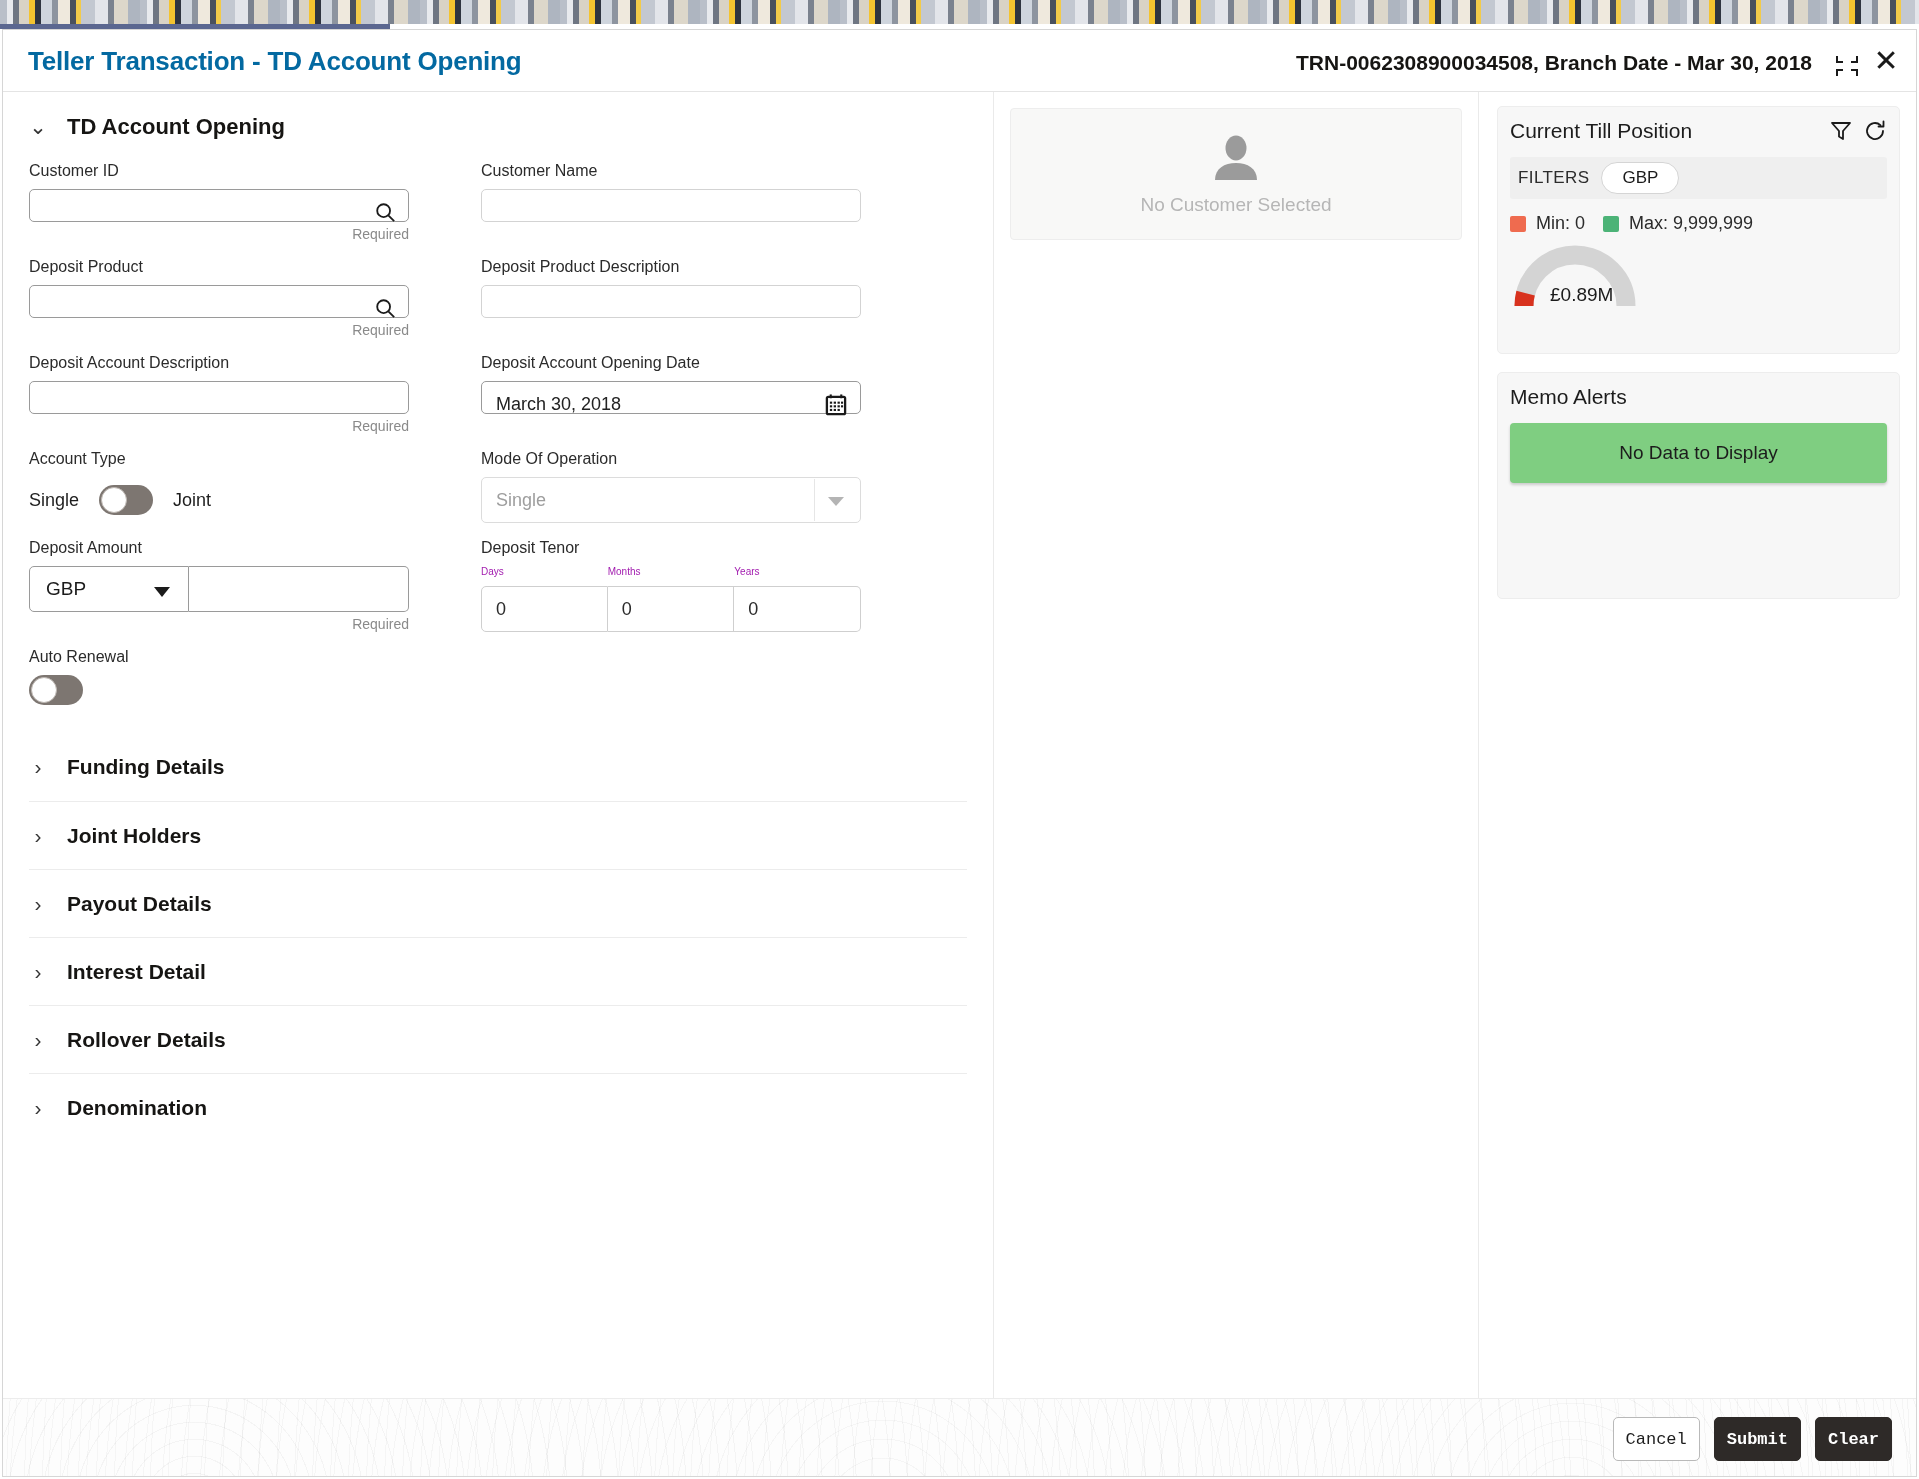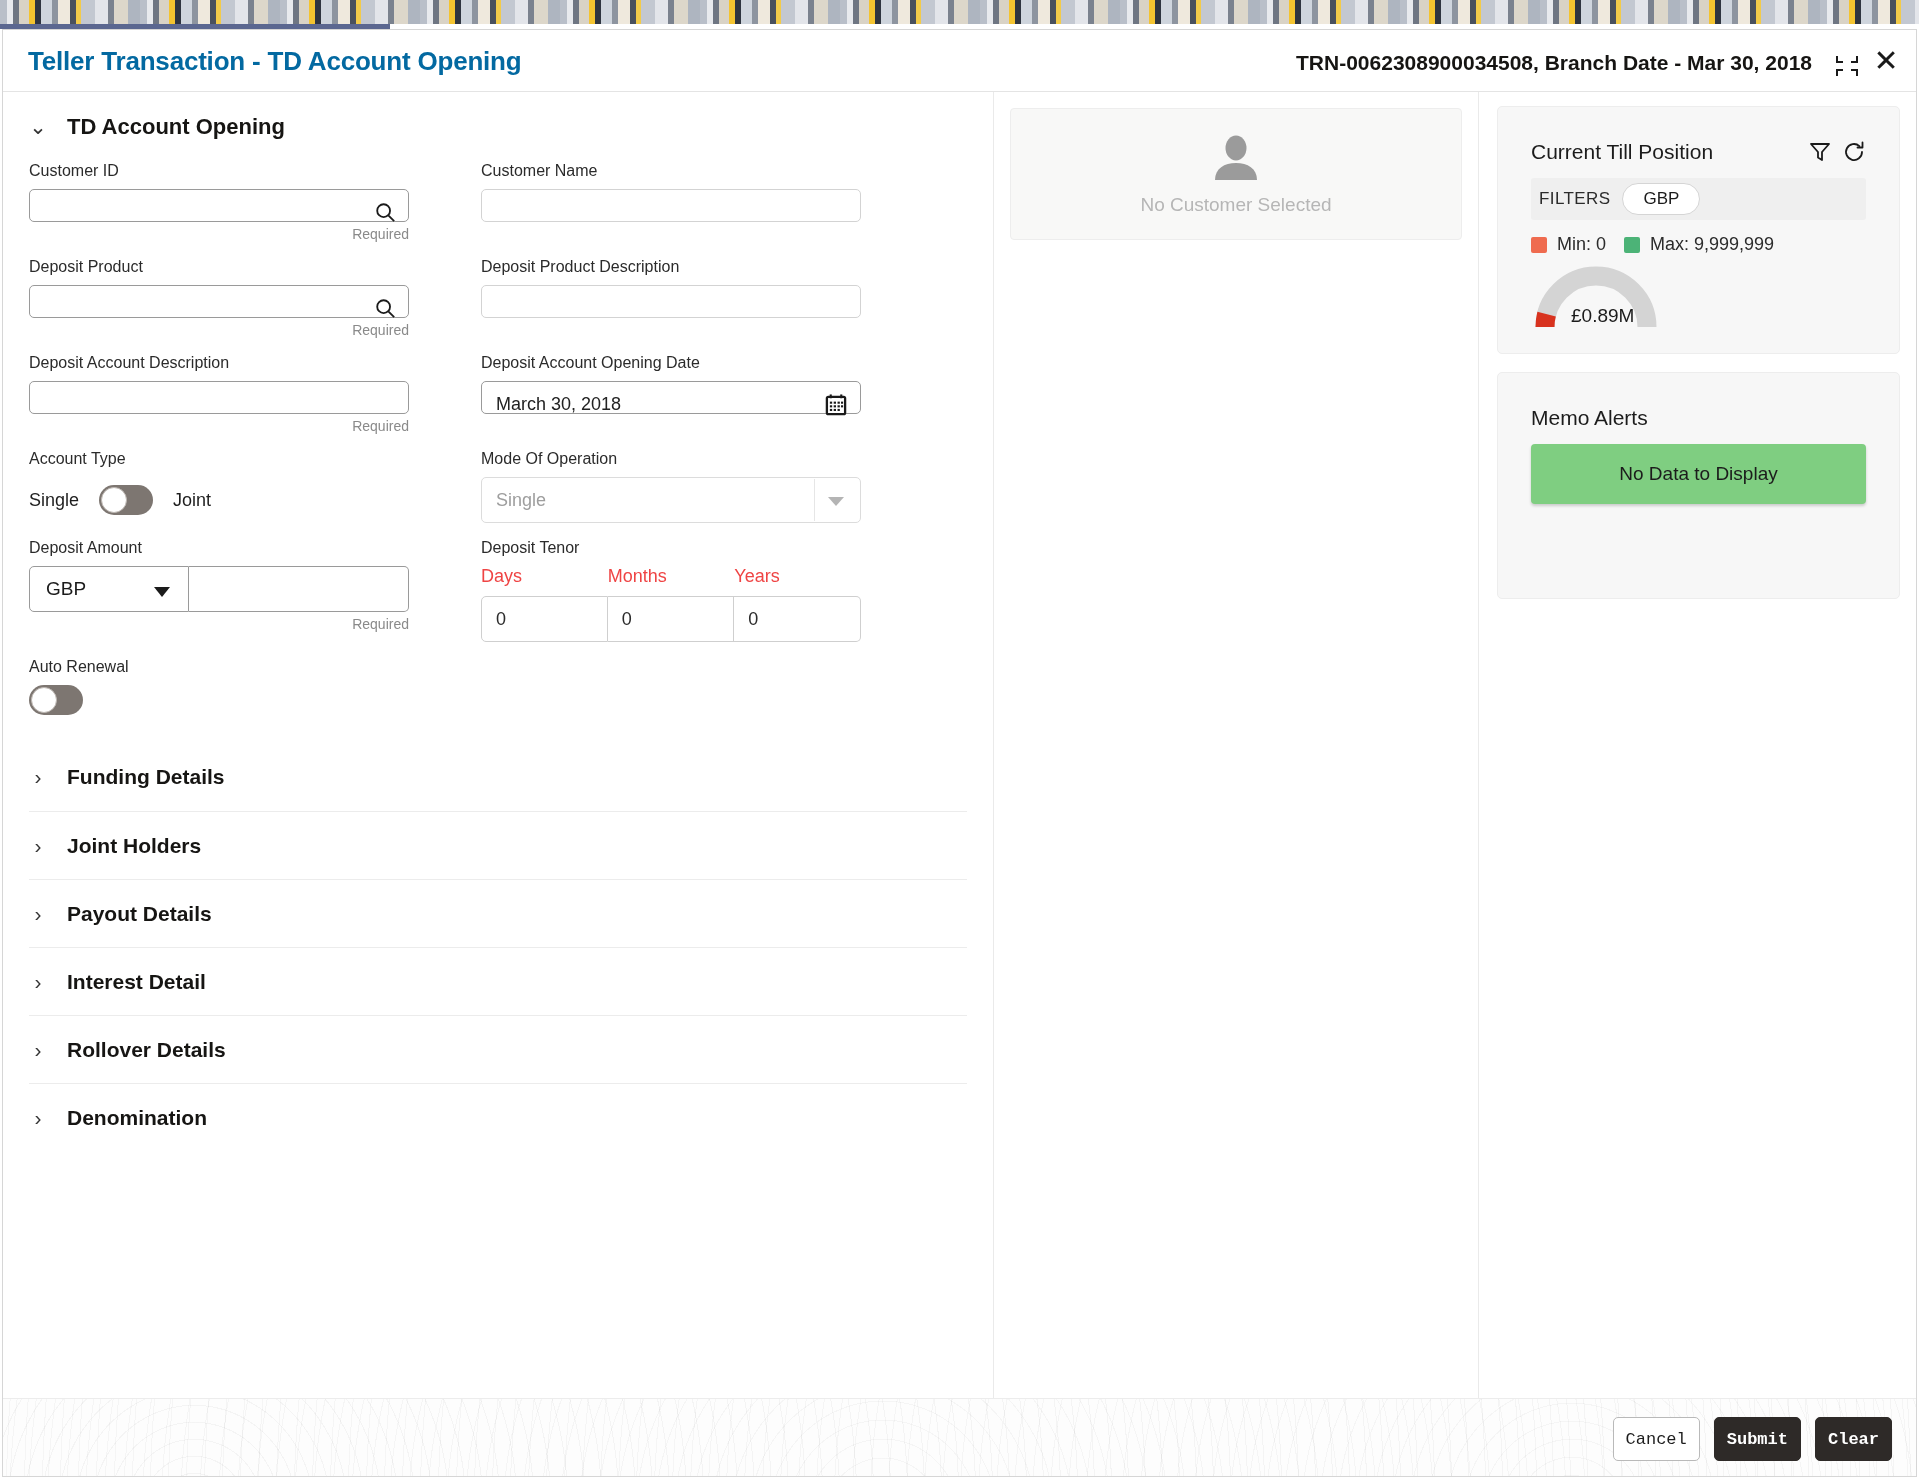--- a/index.html
+++ b/index.html
@@ -183,21 +183,21 @@
     border-left: 8px solid transparent; border-right: 8px solid transparent;
     border-top: 9px solid #b4b4b4;
   }
   .dd-sep {
     position: absolute; right: 45px; top: 1px; bottom: 1px;
     width: 1px; background: #e6e6e6;
   }
 
   
   .tenor-heads { display: flex; gap: 0; margin-bottom: 9px; }
-  .tenor-heads div { width: 128px; font-size: 18px; color: #ef4444; }
+  .tenor-heads div { width: 128px; font-size: 10px; color: #a21caf; }
   .tenor-boxes { display: flex; }
   .tenor-boxes .tb {
     width: 128px; height: 46px;
     border: 1px solid #cfcfcf; background: #fff;
     position: relative;
   }
   .tenor-boxes .tb:first-child { border-radius: 5px 0 0 5px; }
   .tenor-boxes .tb:last-child  { border-radius: 0 5px 5px 0; }
   .tenor-boxes .tb + .tb { border-left: none; }
   .tenor-boxes .tb span { position:absolute; left:14px; line-height:44px; font-size:18px; color:#2b2b2b;}
@@ -225,21 +225,21 @@
     width: 452px; height: 132px;
     background: #f8f8f7; border: 1px solid #ededed; border-radius: 4px;
     display: flex; flex-direction: column; align-items: center;
     justify-content: center; gap: 8px;
   }
   .cust-text { font-size: 19px; color: #b6b6b6; }
 
   
   .card {
     background: #f7f7f7; border: 1px solid #ededed; border-radius: 5px;
-    padding: 33px; margin-bottom: 18px;
+    padding: 12px; margin-bottom: 18px;
   }
   .card-till { height: 248px; }
   .card-memo { height: 227px; }
   .card-freq { height: 248px; }
   .card-title {
     font-size: 21px; color: #1c1c1c; display: flex;
     align-items: center; gap: 10px;
   }
   .card-title .spacer { flex: 1; }
   .filters-row {

